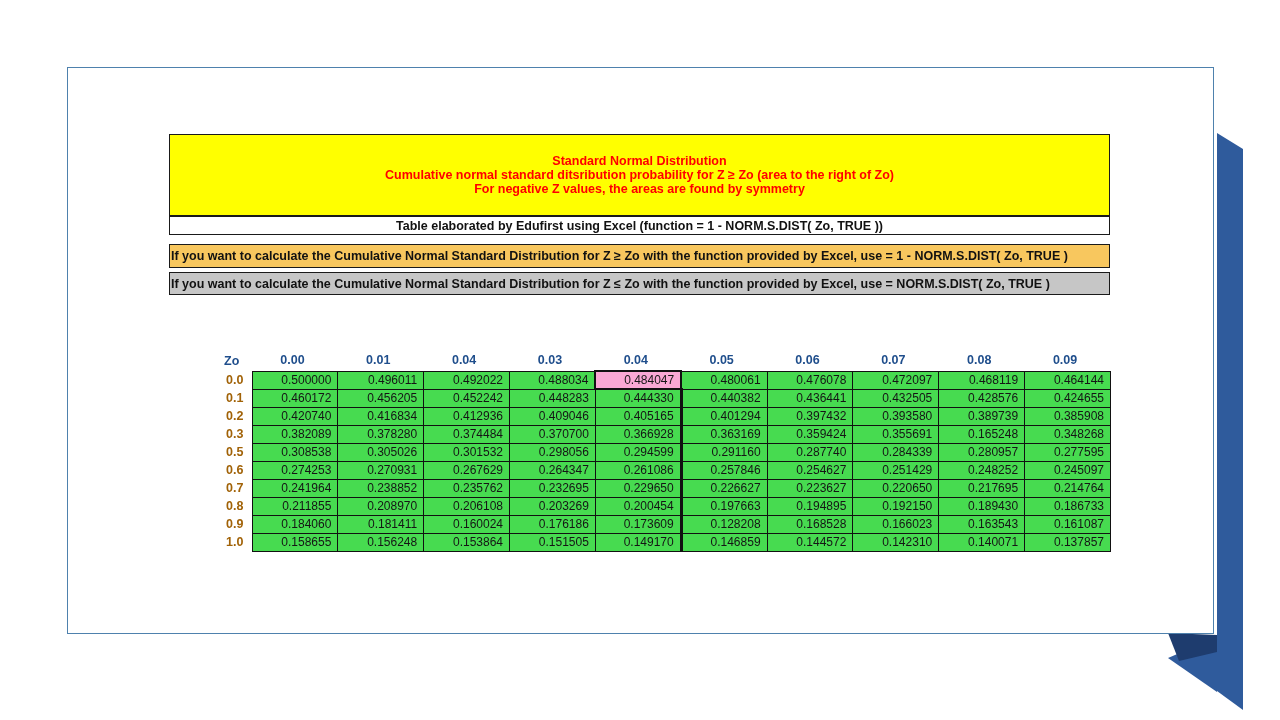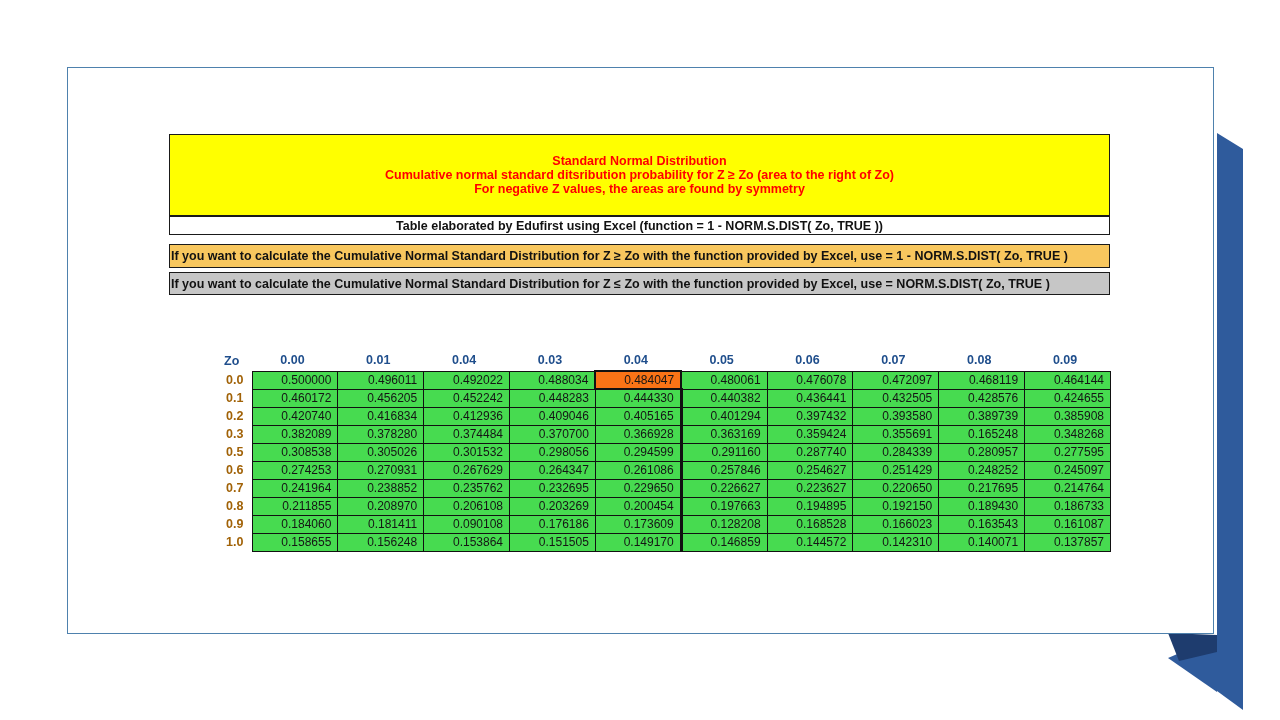--- a/index.html
+++ b/index.html
@@ -29,21 +29,21 @@
   table.ztable { border-collapse:collapse; table-layout:fixed; width:889px; }
   table.ztable col.lbl { width:30px; }
   table.ztable th { font-size:12.5px; font-weight:bold; color:#1f4e8c;
                     text-align:center; padding:0 5px 2px 0; height:19px; border:none; }
   table.ztable th.zo { text-align:left; padding-left:2px; }
   table.ztable td.row-label { font-size:12.5px; font-weight:bold; color:#a16207;
                               text-align:center; padding-right:4px; border:none; background:transparent; }
   table.ztable td.val { background:#47db50; border:1px solid #111; height:18px;
                         font-size:12px; color:#151515; text-align:right; padding-right:6px; }
   table.ztable td.val.thick-right { border-right-width:3px; }
-  table.ztable td.val.hl { background:#f97316; border-width:2px;padding-left:12px; }
+  table.ztable td.val.hl { background:#f9a8d4; border-width:2px;padding-left:12px; }
 </style>
 </head>
 <body>
 
 <div class="canvas">
 
   <svg class="ribbon-svg" viewBox="0 0 1280 720" xmlns="http://www.w3.org/2000/svg" aria-hidden="true">
     <polygon points="1217,133 1243,149 1243,710 1217,691" fill="#2f5b9c"></polygon>
     <polygon points="1168,658 1217,637 1217,692" fill="#2f5b9c"></polygon>
     <polygon points="1168,633 1217,635 1217,652 1179,661" fill="#1e3c6e"></polygon>
@@ -185,21 +185,21 @@
             <td class="val">0.197663</td>
             <td class="val">0.194895</td>
             <td class="val">0.192150</td>
             <td class="val">0.189430</td>
             <td class="val">0.186733</td>
           </tr>
           <tr>
             <td class="row-label">0.9</td>
             <td class="val">0.184060</td>
             <td class="val">0.181411</td>
-            <td class="val">0.090108</td>
+            <td class="val">0.160024</td>
             <td class="val">0.176186</td>
             <td class="val thick-right">0.173609</td>
             <td class="val">0.128208</td>
             <td class="val">0.168528</td>
             <td class="val">0.166023</td>
             <td class="val">0.163543</td>
             <td class="val">0.161087</td>
           </tr>
           <tr>
             <td class="row-label">1.0</td>

